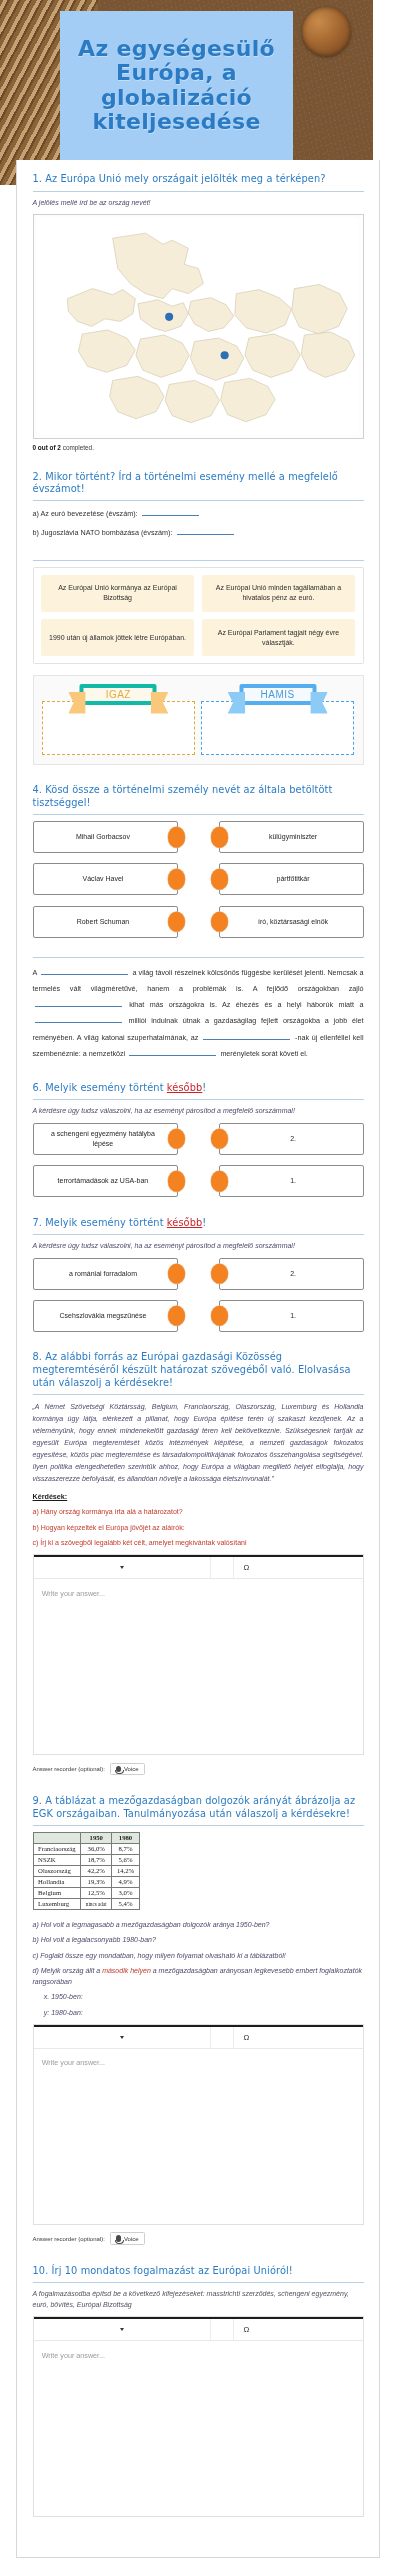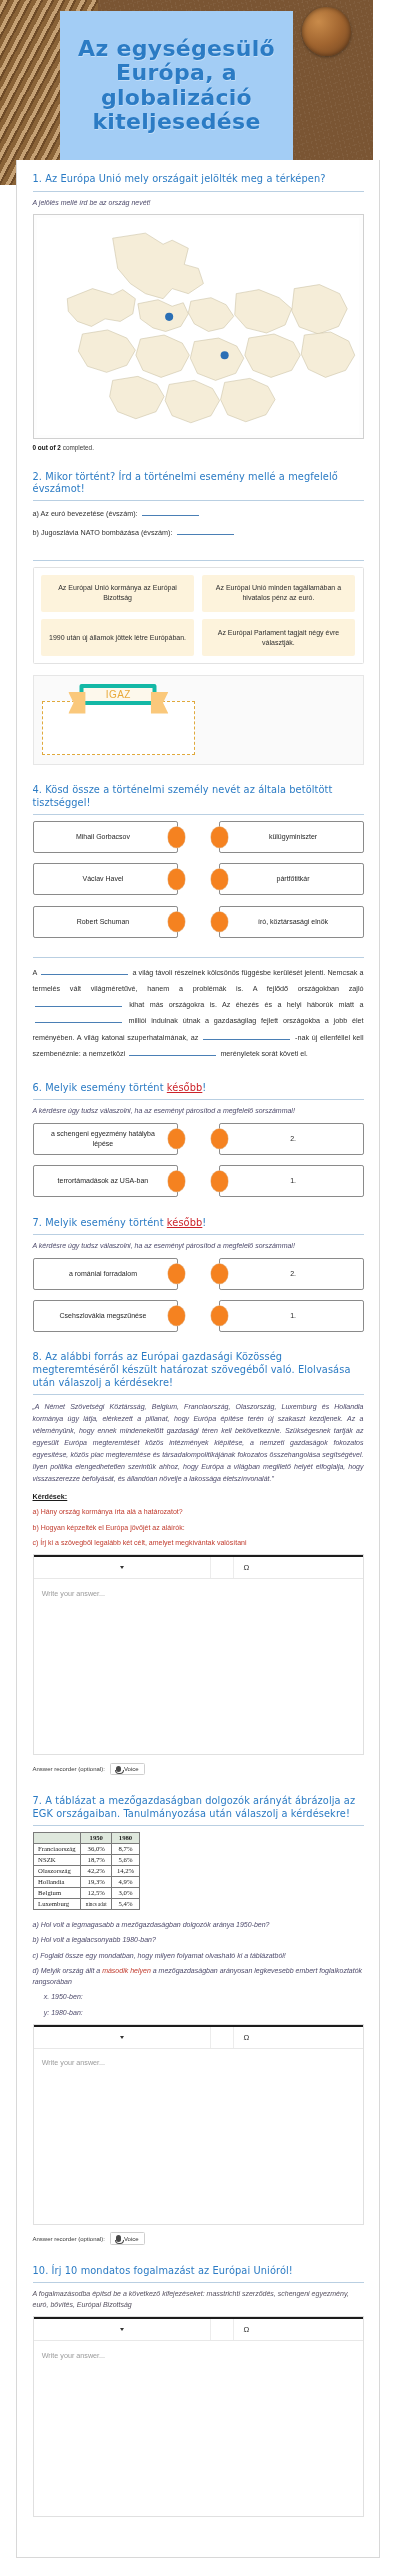--- a/index.html
+++ b/index.html
@@ -440,20 +440,24 @@
       <div class="tf-card">Az Európai Unió minden tagállamában a hivatalos pénz az euró.</div>
       <div class="tf-card">1990 után új államok jöttek létre Európában.</div>
       <div class="tf-card">Az Európai Parlament tagjait négy évre választják.</div>
     </div>
 
     <div class="dropzones">
       <div class="dz">
         <div class="ribbon">IGAZ</div>
         <div class="dz-area"></div>
       </div>
+      <div class="dz blue">
+        <div class="ribbon">HAMIS</div>
+        <div class="dz-area"></div>
+      </div>
     </div>
   </section>
 
   <section class="q-block">
     <h2 class="q-title">4. Kösd össze a történelmi személy nevét az általa betöltött tisztséggel!</h2>
     <div class="q-rule"></div>
     <div class="match-grid">
       <div class="match-box left">
         <span>Mihail Gorbacsov</span>
         <span class="dot"></span>
@@ -581,21 +585,21 @@
     <div class="editor-foot">
       <span>Answer recorder (optional):</span>
       <span class="voice-btn">
         <span class="mic"></span>
         <span>Voice</span>
       </span>
     </div>
   </section>
 
   <section class="q-block">
-    <h2 class="q-title">7. A táblázat a mezőgazdaságban dolgozók arányát ábrázolja az EGK országaiban. Tanulmányozása után válaszolj a kérdésekre!</h2>
+    <h2 class="q-title">9. A táblázat a mezőgazdaságban dolgozók arányát ábrázolja az EGK országaiban. Tanulmányozása után válaszolj a kérdésekre!</h2>
     <div class="q-rule"></div>
 
     <table class="stat-table">
       <thead>
         <tr>
           <th></th>
           <th>1950</th>
           <th>1980</th>
         </tr>
       </thead>

